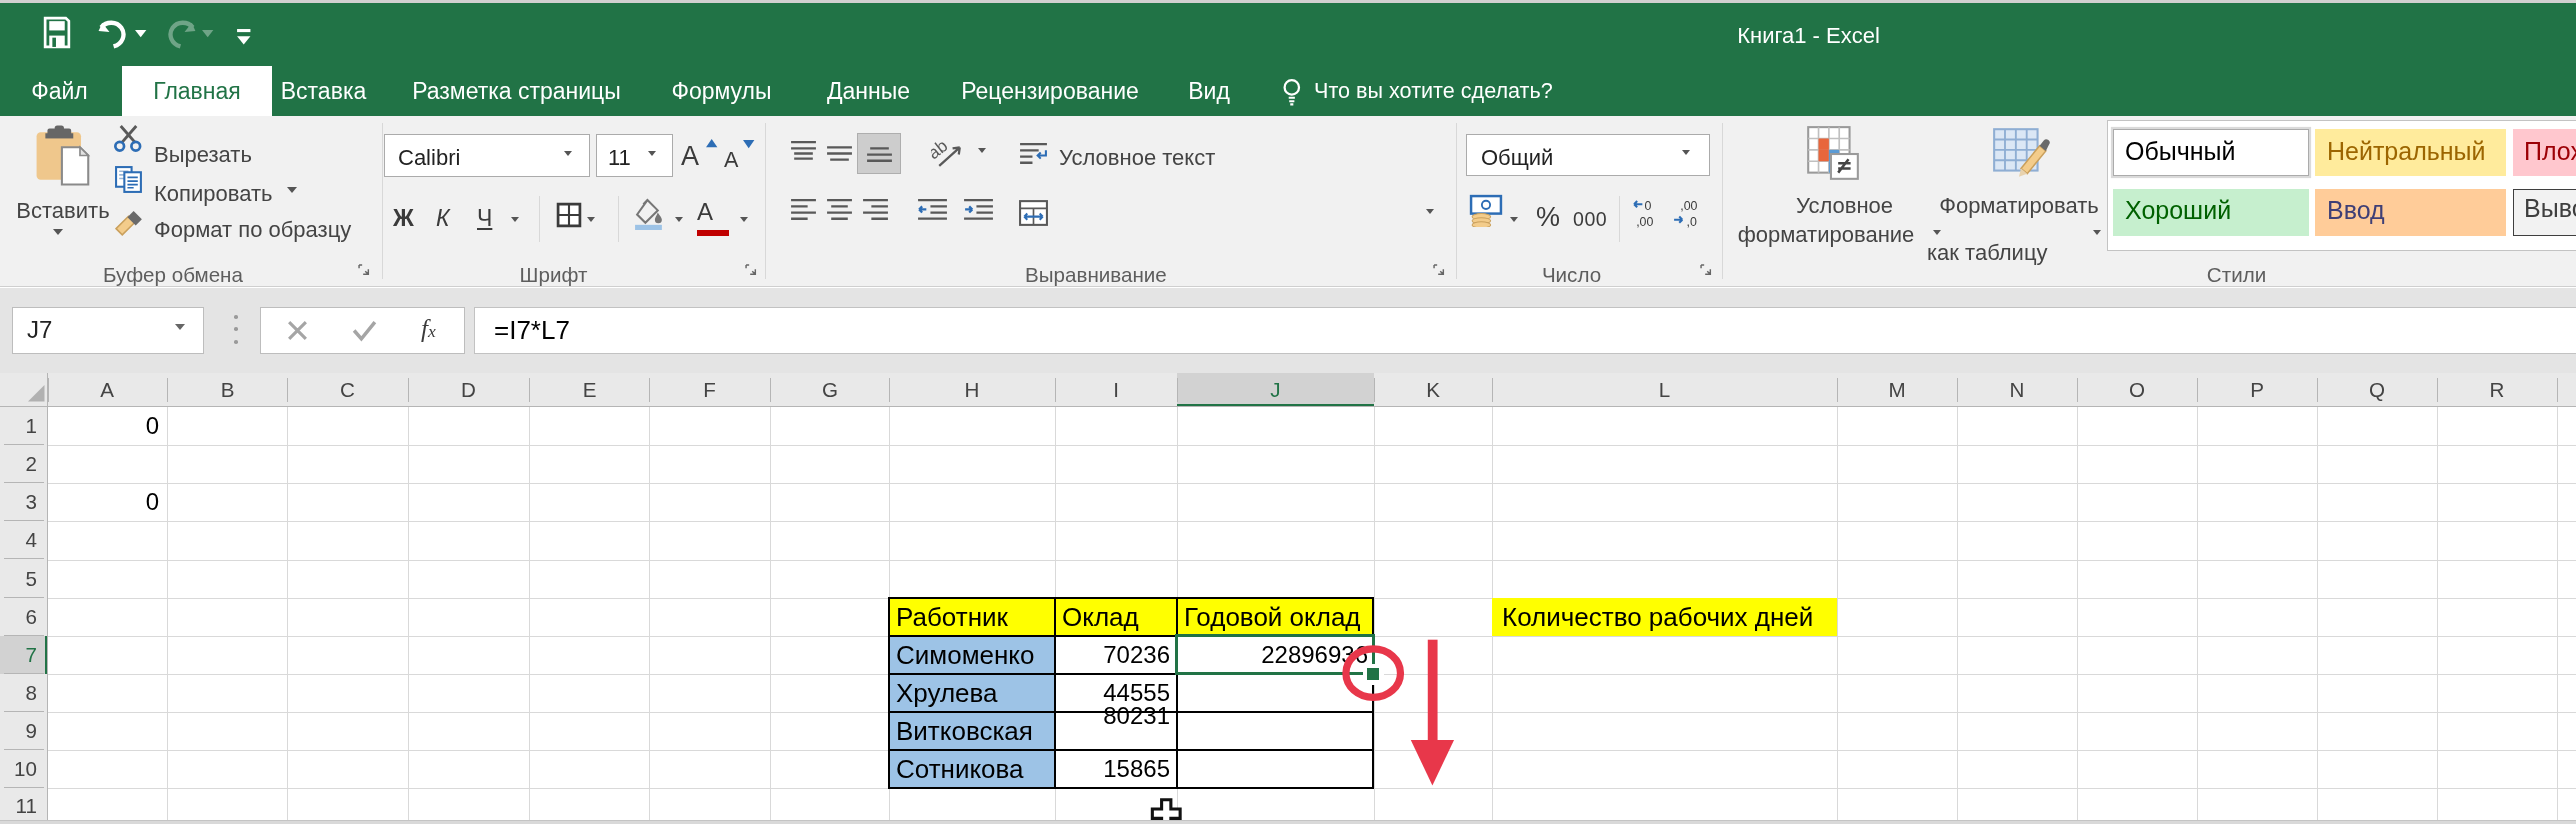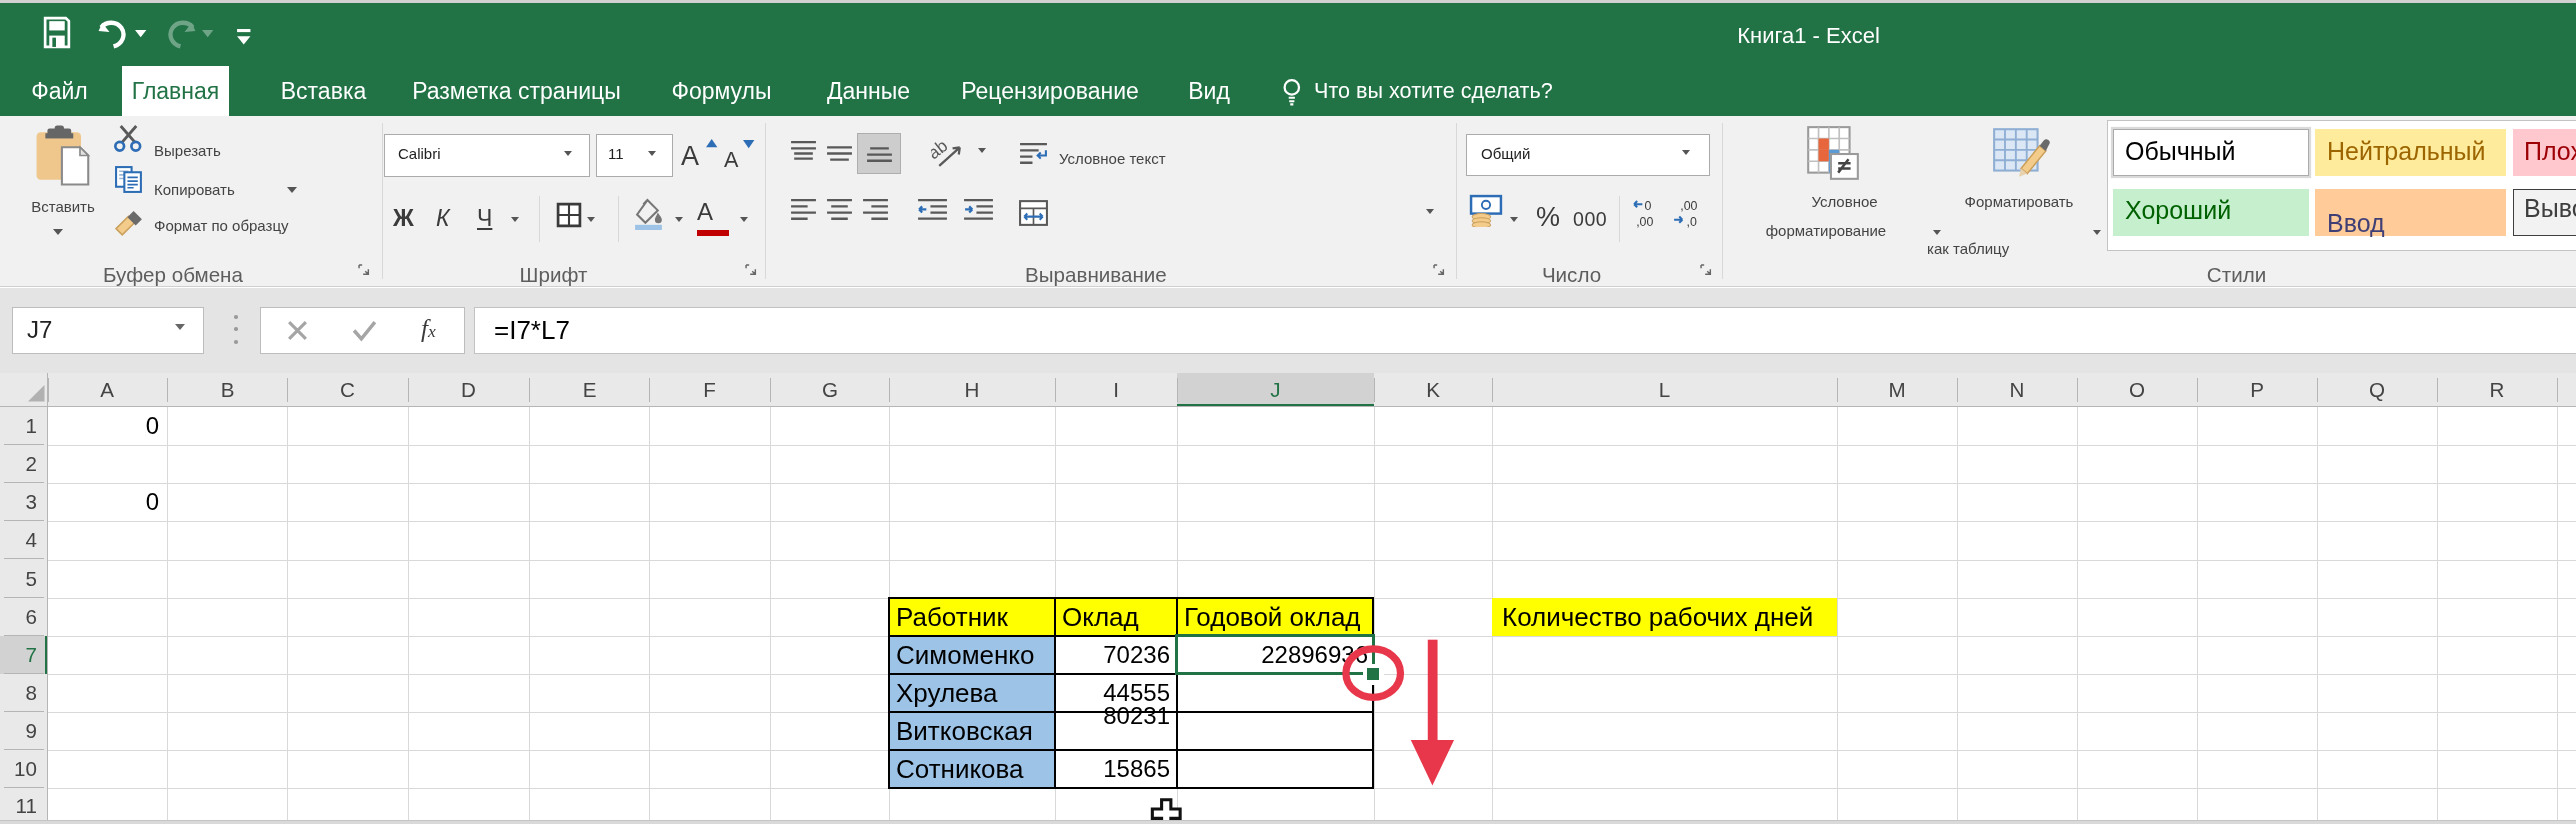--- a/index.html
+++ b/index.html
@@ -2,21 +2,21 @@
 <html style="font-size:8.2px"><head>
 <meta charset="utf-8">
 <style>
 * { margin:0; padding:0; box-sizing:border-box; }
 html,body { width:3617px; height:824px; overflow:hidden; }
 body { font-family:"Liberation Sans", sans-serif; background:#fff; }
 #root { position:relative; width:3617px; height:824px; background:#fff; }
 .abs { position:absolute; }
 .ctr { display:flex; align-items:center; justify-content:center; }
 .tabw { color:#fff; font-size:23px; }
-.rlbl { position:absolute; color:#444; font-size:15px; white-space:nowrap; }
+.rlbl { position:absolute; color:#444; font-size:22px; white-space:nowrap; }
 .glbl { position:absolute; color:#5e5e5e; font-size:20.6px; white-space:nowrap; text-align:center; }
 .gdiv { position:absolute; width:1px; top:125px; height:155px; background:#d8d8d8; }
 .dla { position:absolute; width:13.4px; height:13.4px; }
 .combo { position:absolute; background:#fff; border:1px solid #ababab; }
 .darr { position:absolute; width:0; height:0; border-left:5.7px solid transparent; border-right:5.7px solid transparent; border-top:6.7px solid #555; }
 .cell-txt { position:absolute; font-size:26px; color:#000; white-space:nowrap; }
 </style>
 </head>
 <body>
 <div id="root">
@@ -51,21 +51,21 @@
     <svg class="abs" style="left:236px;top:25px;" width="15.5" height="18.5" viewBox="0 0 15 18">
       <rect x="1" y="1" width="13" height="3" fill="#fff"></rect>
       <path d="M1 8 L7.5 16 L14 8 Z" fill="#fff"></path>
     </svg>
 
     <div class="abs" style="left:1649px;top:2.6px;width:319px;height:61px;display:flex;align-items:center;justify-content:center;color:#fff;font-size:22px;">Книга1 - Excel</div>
 
   </div>
 
   <div class="abs" id="tabrow" style="left:0;top:66px;width:3617px;height:50px;background:#217346;">
-    <div class="abs ctr" style="left:122px;top:0;width:107px;height:50px;background:#fff;color:#217346;font-size:23px;">Главная</div>
+    <div class="abs ctr" style="left:122px;top:0;width:150px;height:50px;background:#fff;color:#217346;font-size:23px;">Главная</div>
     <div class="abs ctr tabw" style="left:15.5px;top:0;width:88px;height:50px;">Файл</div>
     <div class="abs ctr tabw" style="left:277px;top:0;width:93px;height:50px;">Вставка</div>
     <div class="abs ctr tabw" style="left:407px;top:0;width:219px;height:50px;">Разметка страницы</div>
     <div class="abs ctr tabw" style="left:665px;top:0;width:113px;height:50px;">Формулы</div>
     <div class="abs ctr tabw" style="left:819px;top:0;width:99px;height:50px;">Данные</div>
     <div class="abs ctr tabw" style="left:956px;top:0;width:188px;height:50px;">Рецензирование</div>
     <div class="abs ctr tabw" style="left:1180px;top:0;width:58px;height:50px;">Вид</div>
     <svg class="abs" style="left:1281px;top:10.8px;" width="21.6" height="29" viewBox="0 0 21 28">
       <circle cx="10.5" cy="10" r="7" fill="none" stroke="#fff" stroke-width="2.2"></circle>
       <path d="M7.5 20 L13.5 20 M8 23.5 L13 23.5 M9 26.5 L12 26.5" stroke="#fff" stroke-width="2" fill="none"></path>
@@ -259,21 +259,21 @@
     <div class="abs" style="left:2107px;top:4.1px;width:604px;height:131px;background:#fff;border:1px solid #c3c3c3;"></div>
     <div class="abs" style="left:2113px;top:13.4px;width:196px;height:47px;background:#fff;border:1px solid #ababab;box-shadow:0 0 0 2.1px #dadada;"></div>
     <div class="abs" style="left:2125px;top:20.6px;font-size:25px;color:#000;">Обычный</div>
     <div class="abs" style="left:2315px;top:13.4px;width:191px;height:47px;background:#ffeb9c;"></div>
     <div class="abs" style="left:2327px;top:20.6px;font-size:25px;color:#9c6500;">Нейтральный</div>
     <div class="abs" style="left:2513px;top:13.4px;width:190px;height:47px;background:#ffc7ce;"></div>
     <div class="abs" style="left:2524px;top:20.6px;font-size:25px;color:#9c0006;">Плохой</div>
     <div class="abs" style="left:2113px;top:73px;width:196px;height:47px;background:#c6efce;"></div>
     <div class="abs" style="left:2125px;top:80px;font-size:25px;color:#006100;">Хороший</div>
     <div class="abs" style="left:2315px;top:73px;width:191px;height:47px;background:#ffcc99;"></div>
-    <div class="abs" style="left:2327px;top:80px;font-size:25px;color:#3f3f76;margin-top:13px;">Ввод</div>
+    <div class="abs" style="left:2327px;top:80px;font-size:25px;color:#3f3f76;">Ввод</div>
     <div class="abs" style="left:2513px;top:73px;width:190px;height:47px;background:#f2f2f2;border:1.5px solid #3f3f3f;"></div>
     <div class="abs" style="left:2524px;top:78px;font-size:25px;color:#3f3f3f;">Вывод</div>
 
     <div class="glbl" style="left:2190px;top:147px;width:93px;">Стили</div>
 
   </div>
 
   <div class="abs" id="fbar" style="left:0;top:288px;width:3617px;height:85px;background:#e4e4e4;">
 
     <div class="abs" style="left:12px;top:18.5px;width:192px;height:47px;background:#fff;border:1px solid #bdbdbd;"></div>

